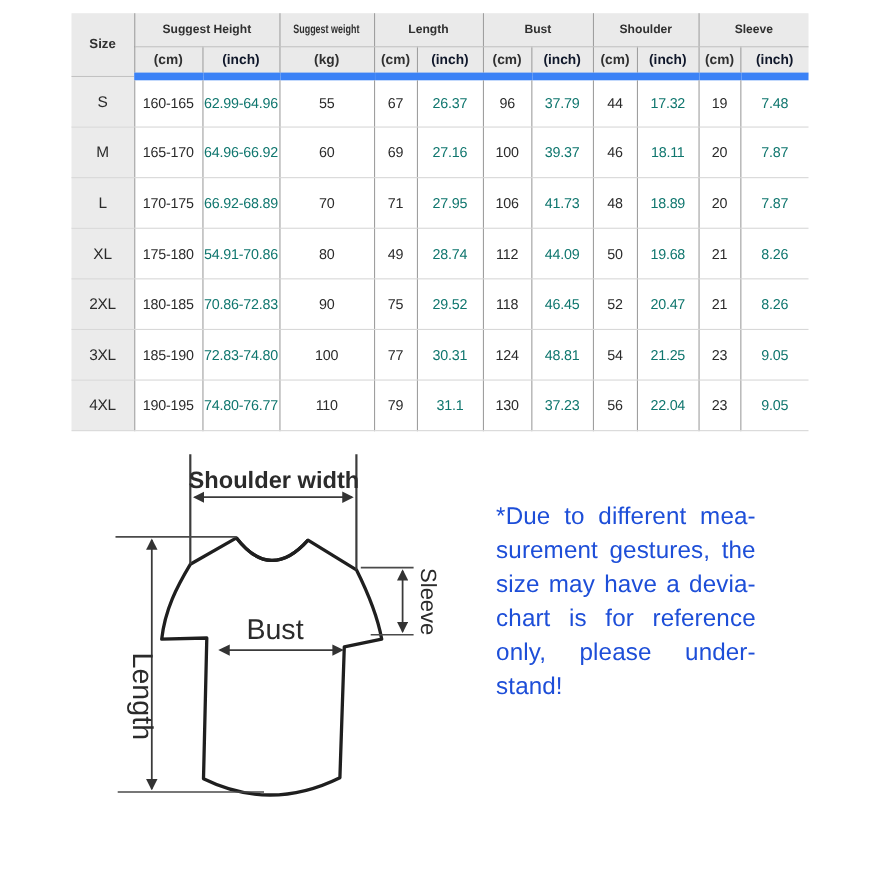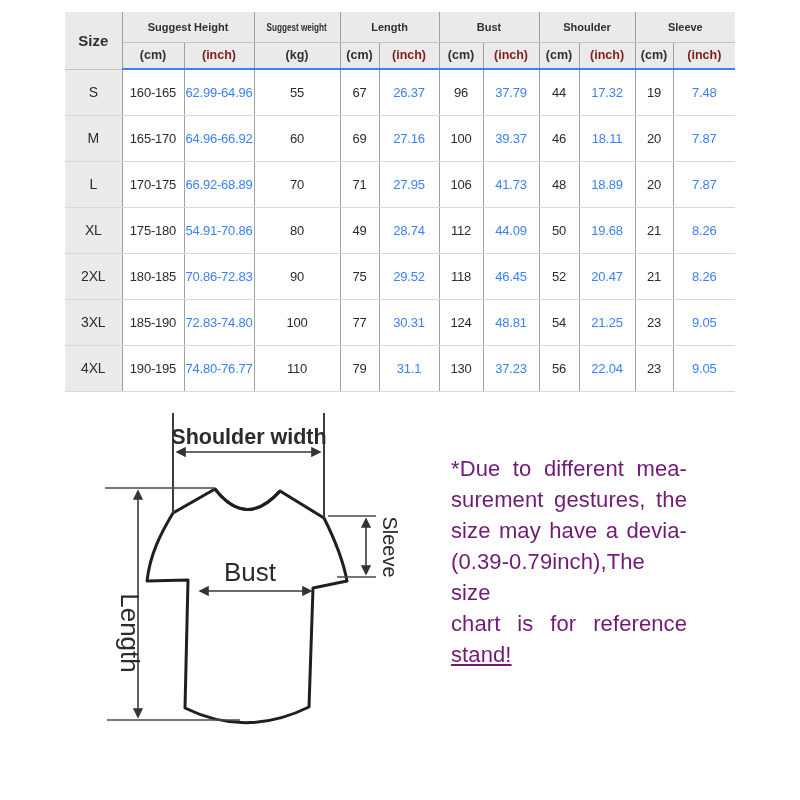--- a/index.html
+++ b/index.html
@@ -15,47 +15,47 @@
   }
   .size-chart th, .size-chart td {
     text-align:center; vertical-align:middle; padding:0;
     border-right:1px solid #9f9f9f; white-space:nowrap; overflow:visible;
   }
   .size-chart tr > *:last-child { border-right:none; }
   .size-chart thead th { background:#eaeaea; color:#303030; font-weight:700; font-size:11px; }
   .size-chart tr.h1 { height:30px; }
   .size-chart tr.h2 { height:27px; }
   .size-chart tr.h1 th { border-bottom:1px solid #c2c2c2; }
-  .size-chart tr.h2 th { border-bottom:2px solid #3b82f6; }
-  .size-chart th.sizeh { border-bottom:2px solid #a0a0a0; font-size:15px; }
+  .size-chart tr.h2 th { border-bottom:7px solid #3b82f6; }
+  .size-chart th.sizeh { border-bottom:2px solid #a0a0a0; font-size:12px; }
   .size-chart th.sub { font-size:12.5px; }
-  .size-chart th.inch { color:#7f1d1d;margin-top:36px; }
+  .size-chart th.inch { color:#0f172a;margin-top:36px; }
   .size-chart tbody tr { height:46px; }
   .size-chart tbody td { font-size:13px; color:#2b2b2b; border-bottom:1px solid #d8d8d8; letter-spacing:-0.2px; }
   .size-chart tbody td.sizec { background:#ebebeb; font-size:14px; color:#2b2b2b; }
-  .size-chart tbody td.red { color:#3b82f6; }
+  .size-chart tbody td.red { color:#0f766e; }
   .condense { display:inline-block; transform:scaleX(0.74); transform-origin:center; }
 
   
   .diagram { position:absolute; left:85px; top:405px; width:370px; height:345px; }
   .diagram text { font-family:"Liberation Sans", sans-serif; fill:#2b2b2b; }
   .diagram .outline { fill:#ffffff; stroke:#1f1f1f; stroke-width:3; stroke-linejoin:round; fill-opacity:0; }
   .diagram .neck { fill:none; stroke:#1f1f1f; stroke-width:3; }
   .diagram .guide { stroke:#3c3c3c; stroke-width:2; }
   .diagram .dim { stroke:#3a3a3a; stroke-width:1.6; }
   .diagram .tick { stroke:#4a4a4a; stroke-width:1.5; }
 
   
   .note {
     position:absolute; left:451px; top:453px; width:236px;
-    font-size:22px; line-height:31px; color:#701a75; letter-spacing:0.1px;
+    font-size:22px; line-height:31px; color:#1d4ed8; letter-spacing:0.1px;
   }
   .nline { text-align:justify; text-align-last:justify; }
   .nline.spread { letter-spacing:6px; }
-  .nline.last { text-align:right; text-align-last:left;text-decoration:underline; }
+  .nline.last { text-align:right; text-align-last:left; }
 </style>
 </head>
 <body>
 
 <div class="page">
 
   <table class="size-chart">
     <colgroup>
       <col style="width:57px">
         <col style="width:62px">
@@ -227,18 +227,18 @@
     <line class="tick" x1="243" y1="111" x2="291" y2="111"></line>
     <line class="tick" x1="252" y1="172" x2="291" y2="172"></line>
     <line class="dim" x1="281" y1="114" x2="281" y2="169" marker-start="url(#arr)" marker-end="url(#arr)"></line>
     <text x="298" y="142" text-anchor="middle" font-size="20" transform="rotate(90 298 142)">Sleeve</text>
   </svg>
 
   <div class="note">
     <div class="nline">*Due to different mea-</div>
     <div class="nline">surement gestures, the</div>
     <div class="nline">size may have a devia-</div>
-    <div class="nline">(0.39-0.79inch),The size</div>
     <div class="nline">chart is for reference</div>
+    <div class="nline">only, please under-</div>
     <div class="nline last">stand!</div>
   </div>
 
 </div>
 
 </body></html>

